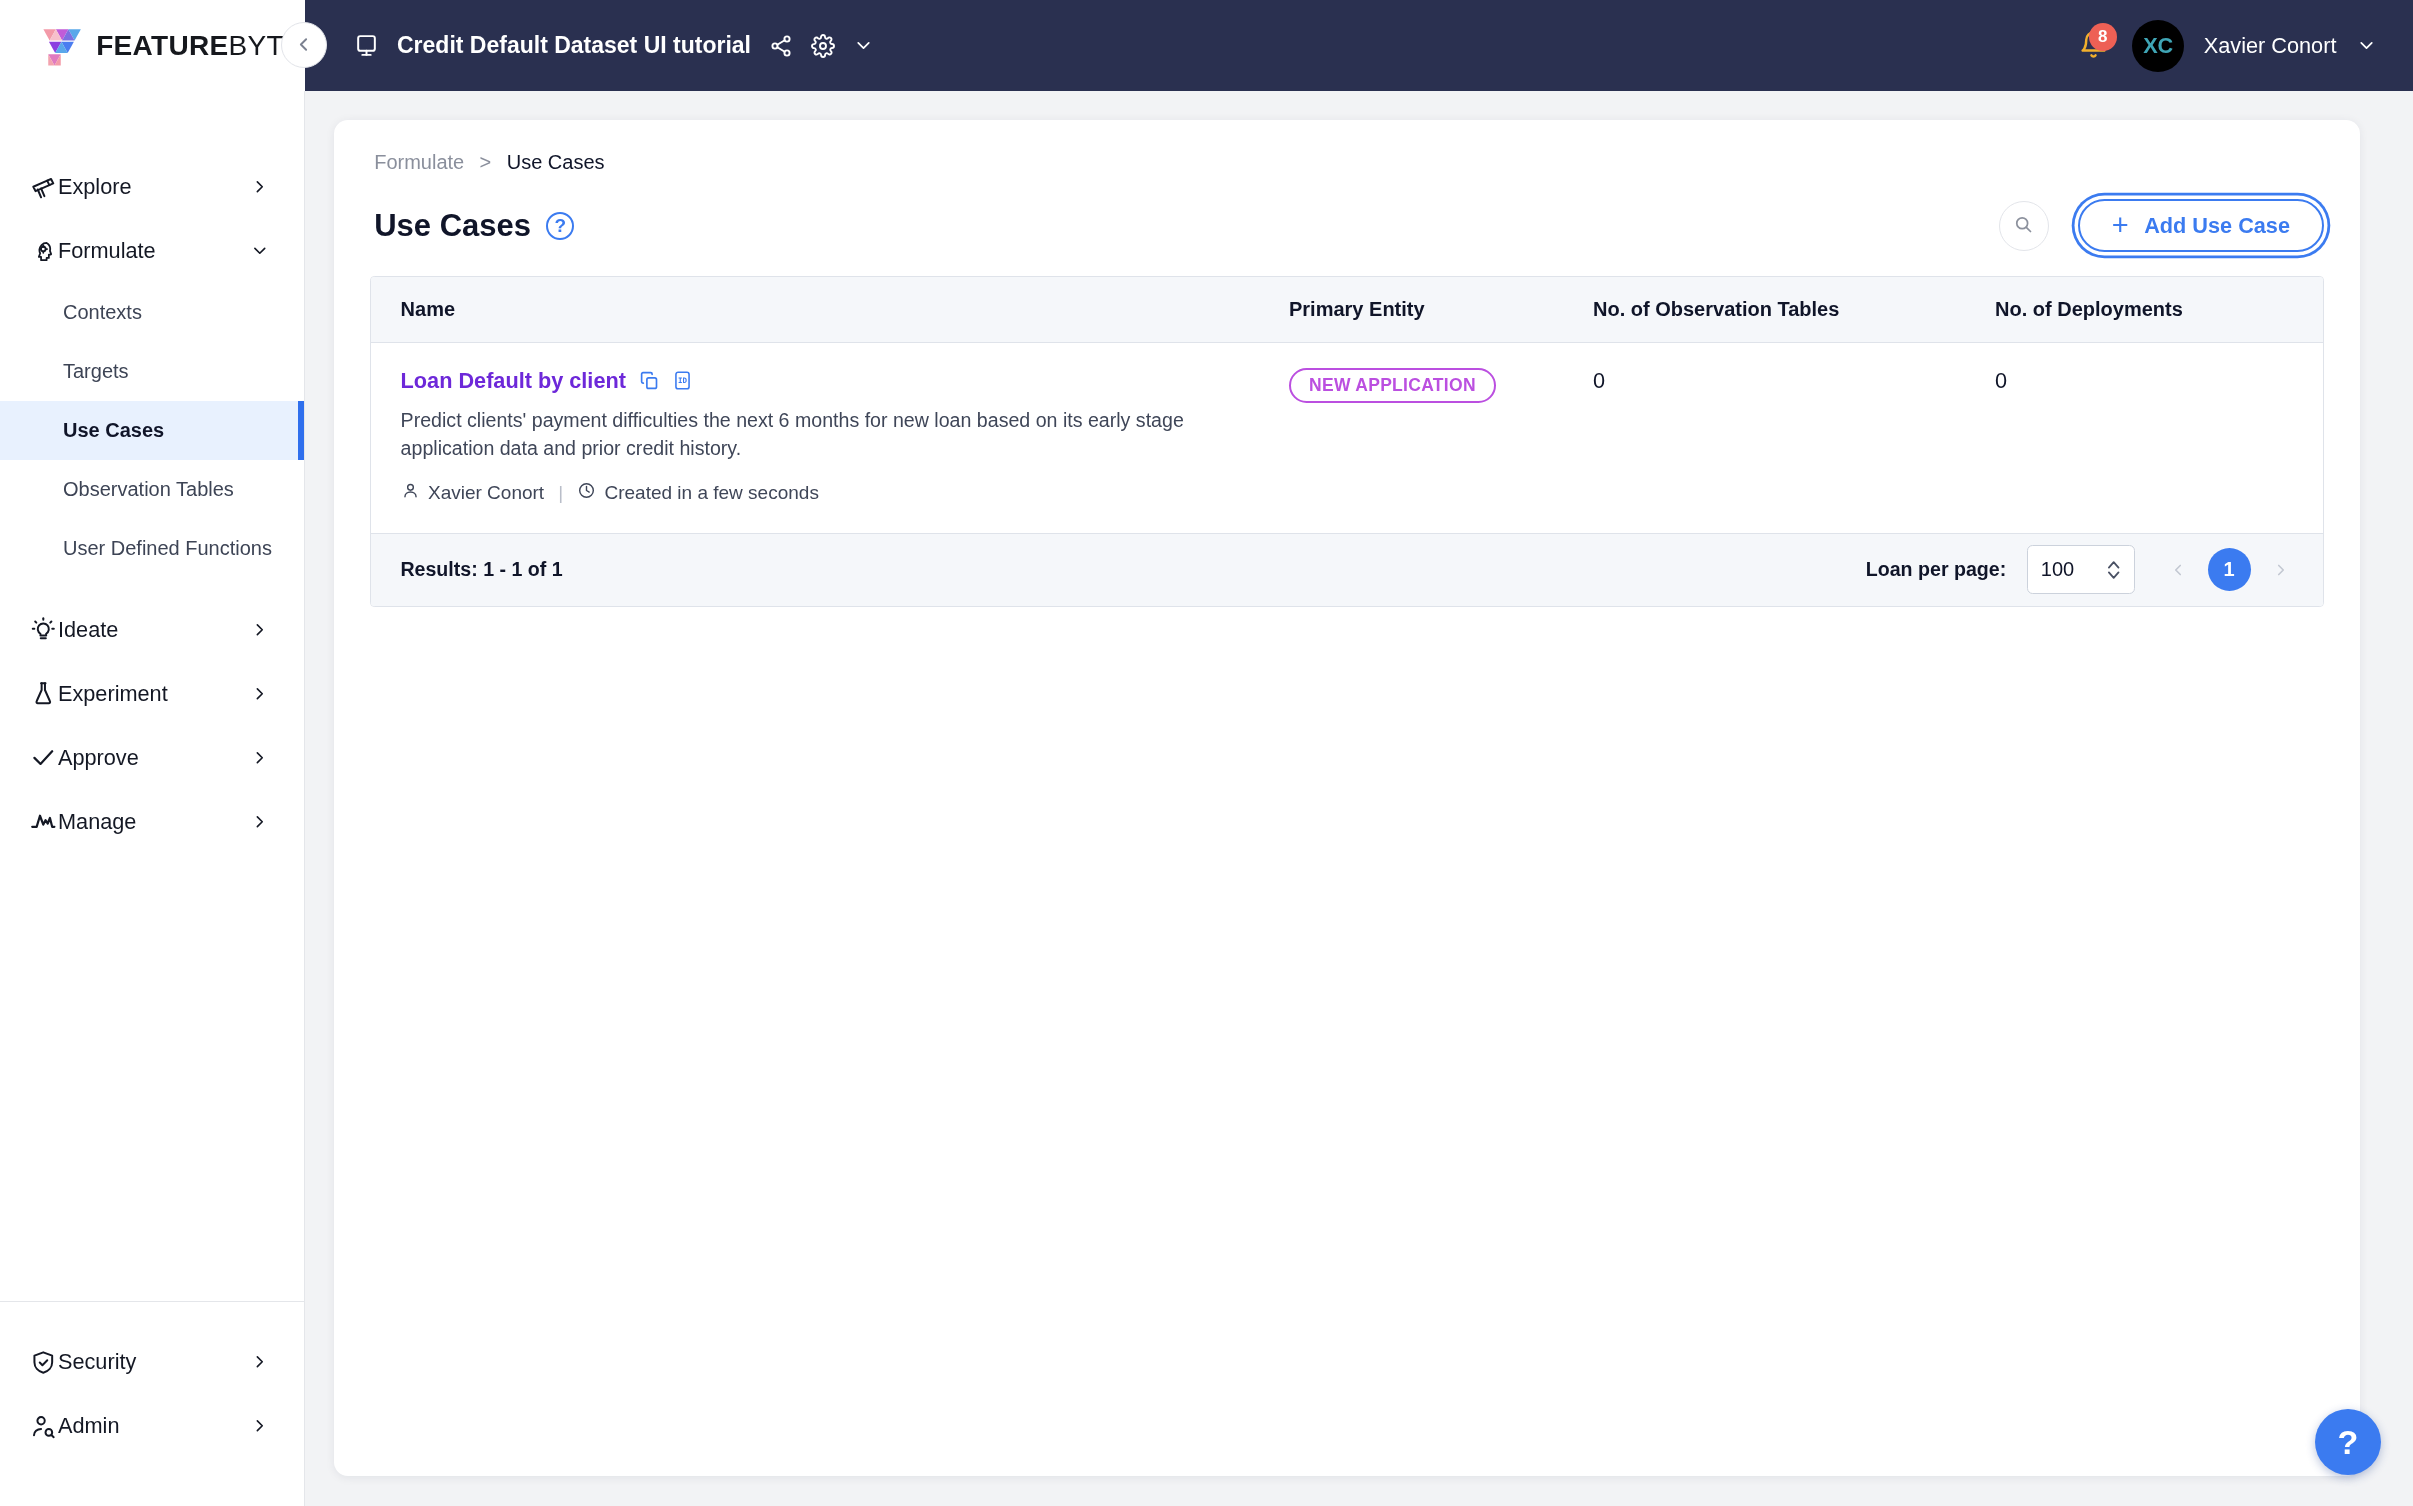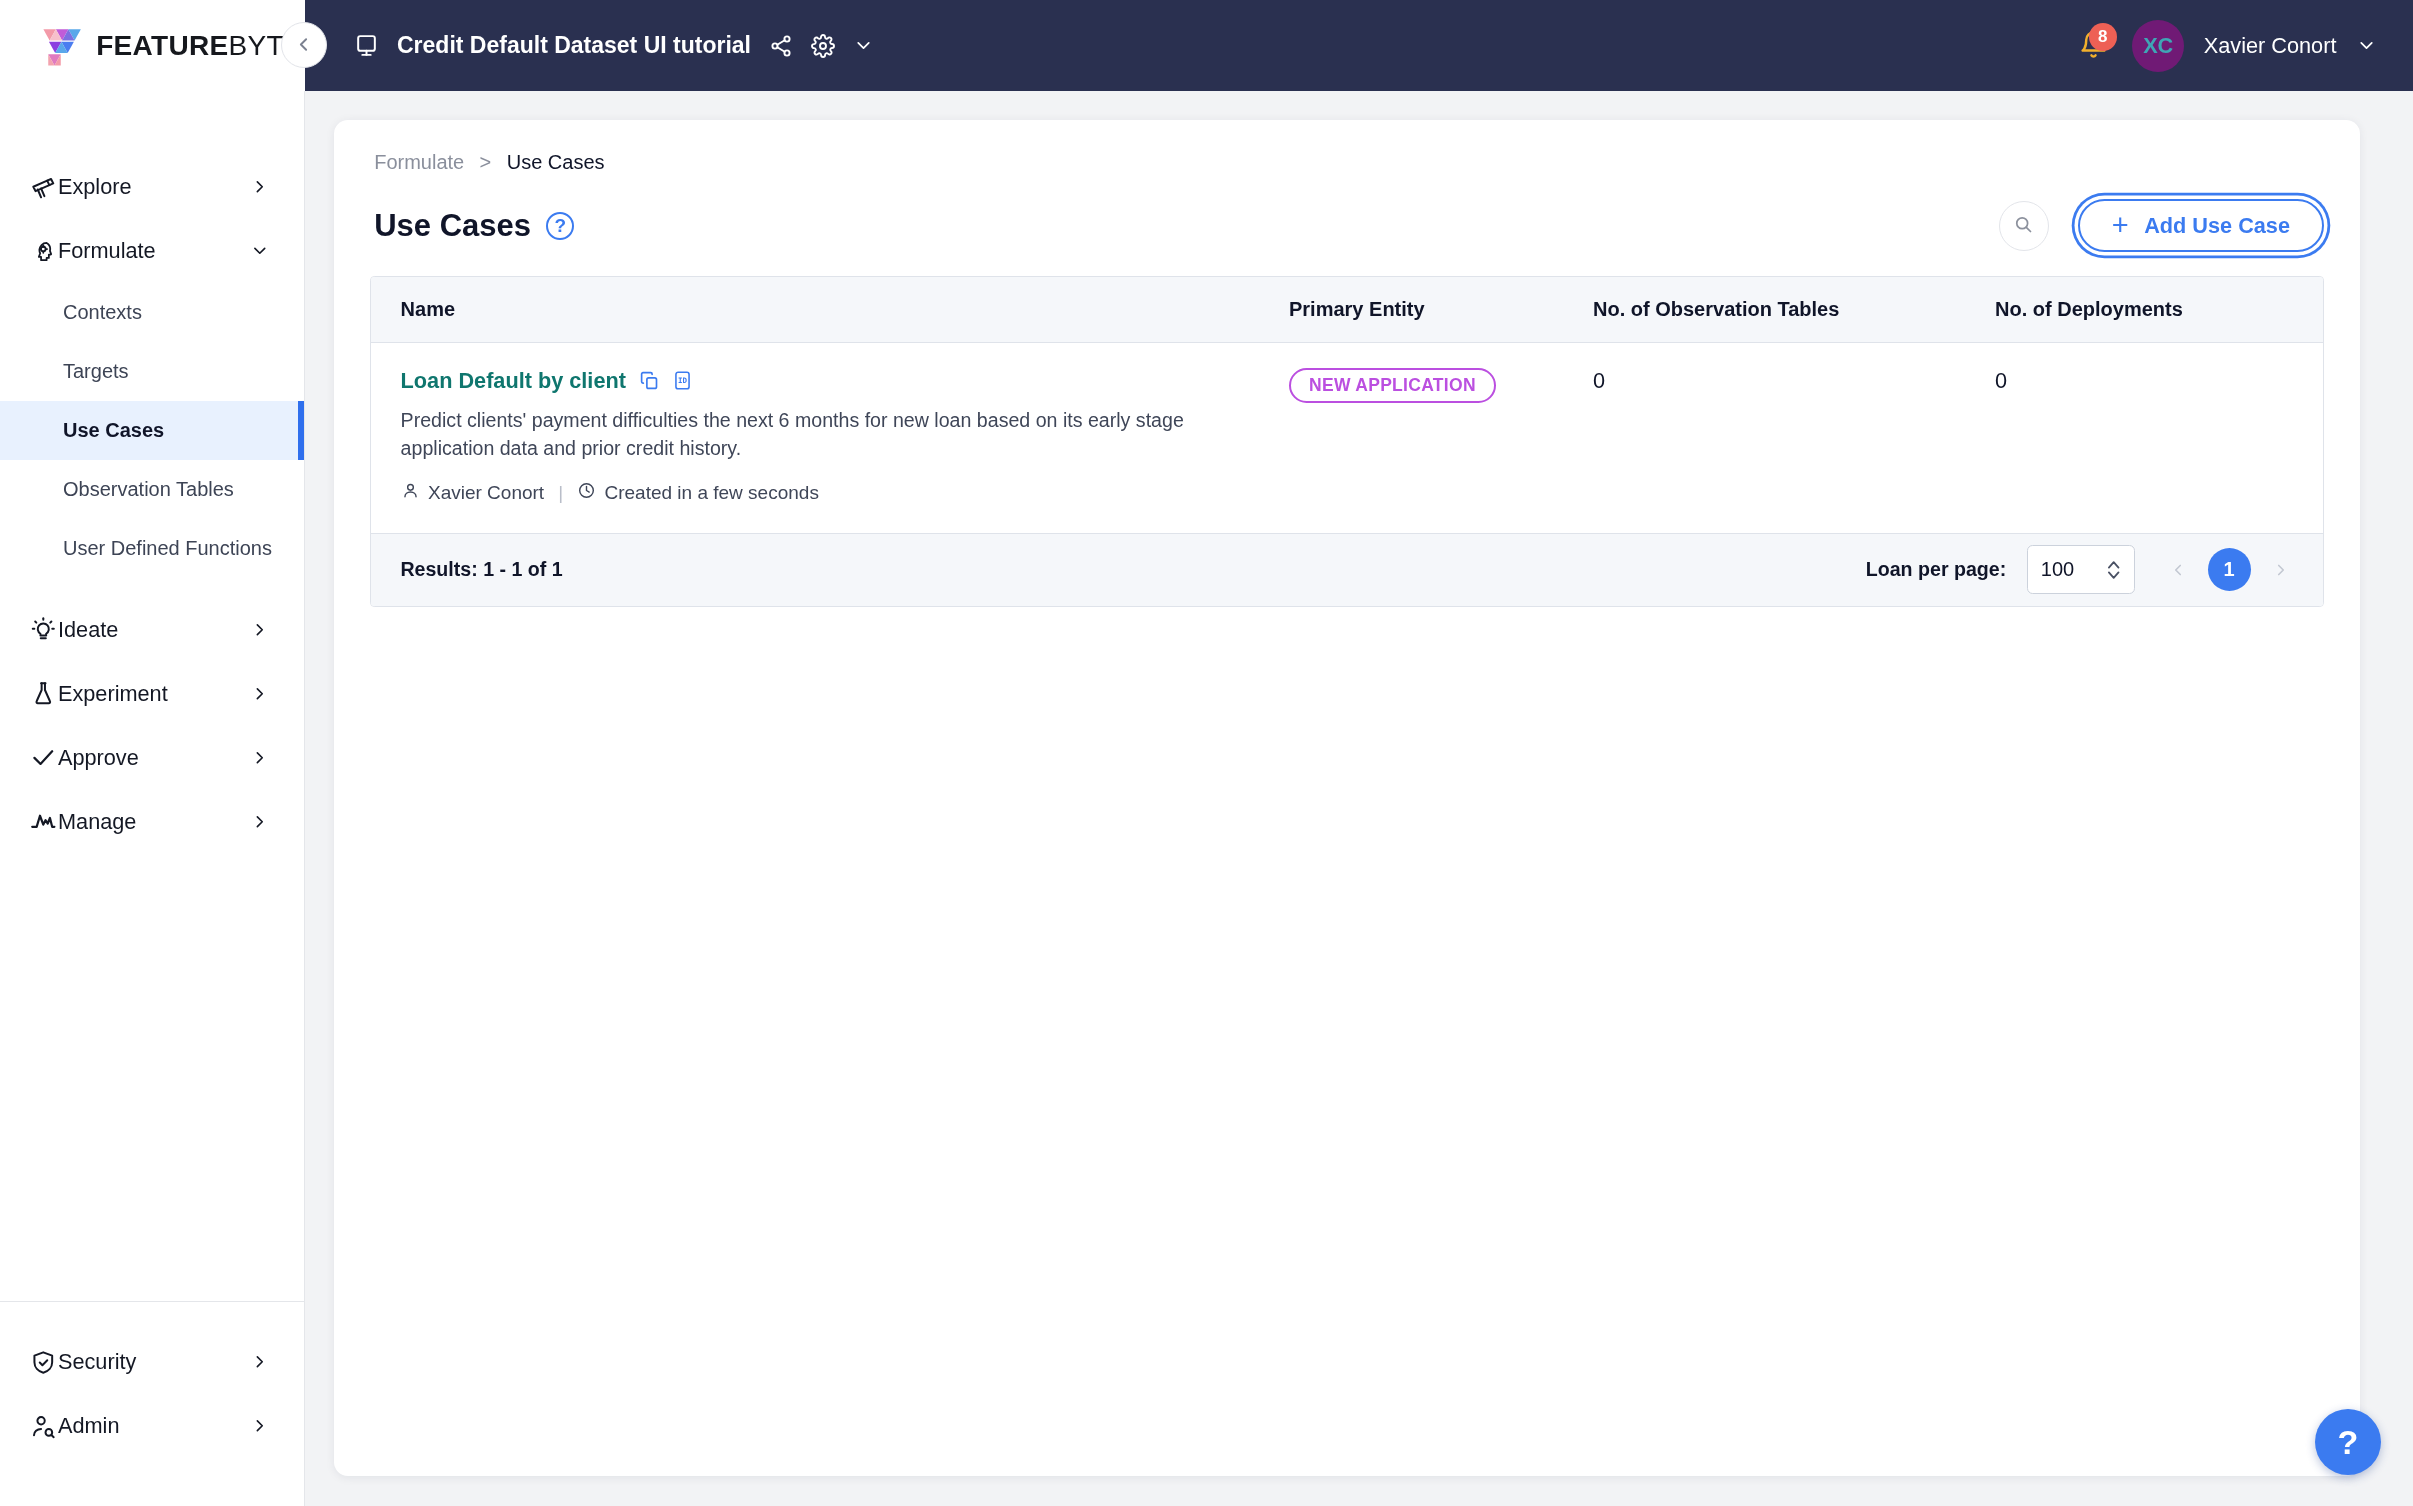--- a/index.html
+++ b/index.html
@@ -37,21 +37,21 @@
   .topbar-icon { display: flex; align-items: center; justify-content: center; cursor: pointer; }
 
   .top-right { margin-left: auto; display: flex; align-items: center; gap: 19.6px; padding-right: 36px; }
   .bell-wrap { position: relative; width: 39px; height: 39px; display: flex; align-items: center; justify-content: center; cursor: pointer; }
   .bell-badge {
     position: absolute; top: -2.8px; right: -4.2px; min-width: 28px; height: 28px;
     border-radius: 14px; background: #ee6055; color: #fff; font-size: 17px; font-weight: 700;
     display: flex; align-items: center; justify-content: center; padding: 0 5.6px;
   }
   .avatar {
-    width: 52px; height: 52px; border-radius: 50%; background: #701a75; color: #3fa5b5;
+    width: 52px; height: 52px; border-radius: 50%; background: #000000; color: #3fa5b5;
     font-size: 21.7px; font-weight: 700; display: flex; align-items: center; justify-content: center;
   }
   .user-name { color: #ffffff; font-size: 21.7px; font-weight: 400; white-space: nowrap; }
 
   
   .sidebar {
     position: absolute; left: 0; top: 91px; width: 305px; height: 1416px;
     background: #ffffff; border-right: 1.4px solid #e4e6ea;
     display: flex; flex-direction: column;
   }
@@ -108,21 +108,21 @@
   .tbl-head {
     display: flex; background: #f5f7fa; border-bottom: 1.4px solid #dfe3ea;
     font-size: 20px; font-weight: 700; color: #101529; padding: 21px 17px;
   }
   .c-name { width: 901px; padding-left: 12.6px; }
   .c-entity { width: 304px; }
   .c-obs { width: 402px; }
   .c-dep { width: 293px; }
   .tbl-row { display: flex; padding: 25px 17px 28px; background: #ffffff; }
   .row-title { display: flex; align-items: center; gap: 12.6px; }
-  .row-title .t { font-size: 21.7px; font-weight: 700; color: #0f766e; }
+  .row-title .t { font-size: 21.7px; font-weight: 700; color: #6d28d9; }
   .row-desc { font-size: 19.6px; color: #3f4658; line-height: 1.42; margin-top: 13px; max-width: 825px; }
   .row-meta { display: flex; align-items: center; gap: 14px; margin-top: 18px; font-size: 19px; color: #3f4658; }
   .meta-sep { color: #b9bec9; }
   .meta-grp { display: flex; align-items: center; gap: 8.4px; }
   .badge {
     display: inline-flex; align-items: center; height: 35px; padding: 0 18px;
     border: 2.1px solid #bb4fe0; border-radius: 17.5px; color: #bb4fe0;
     font-size: 17.5px; font-weight: 700; letter-spacing: 0.3px;
   }
   .cell-num { font-size: 21.7px; color: #101529; }

